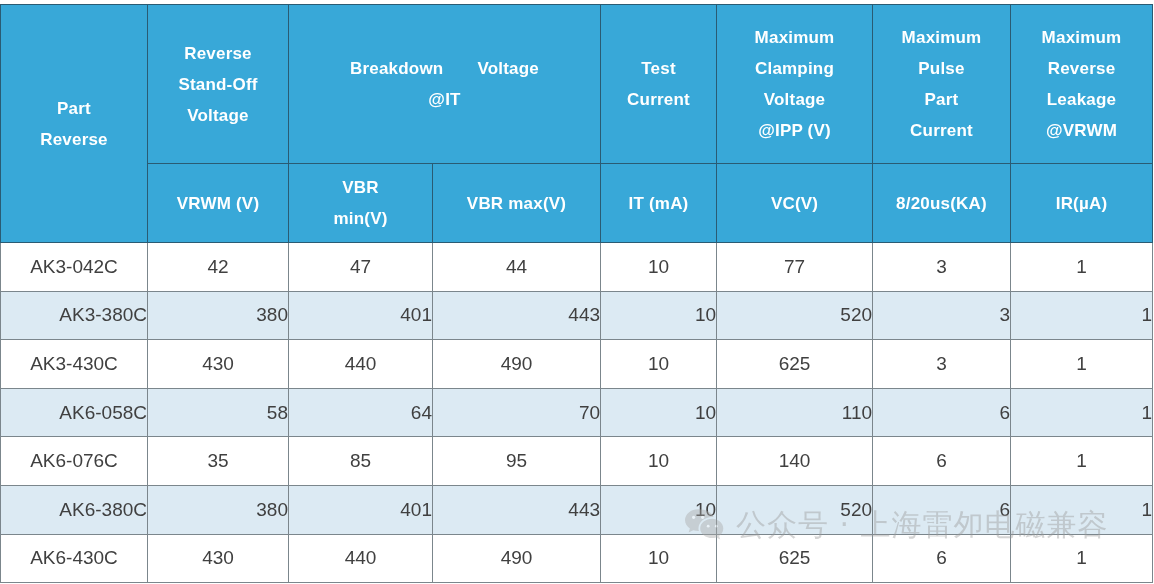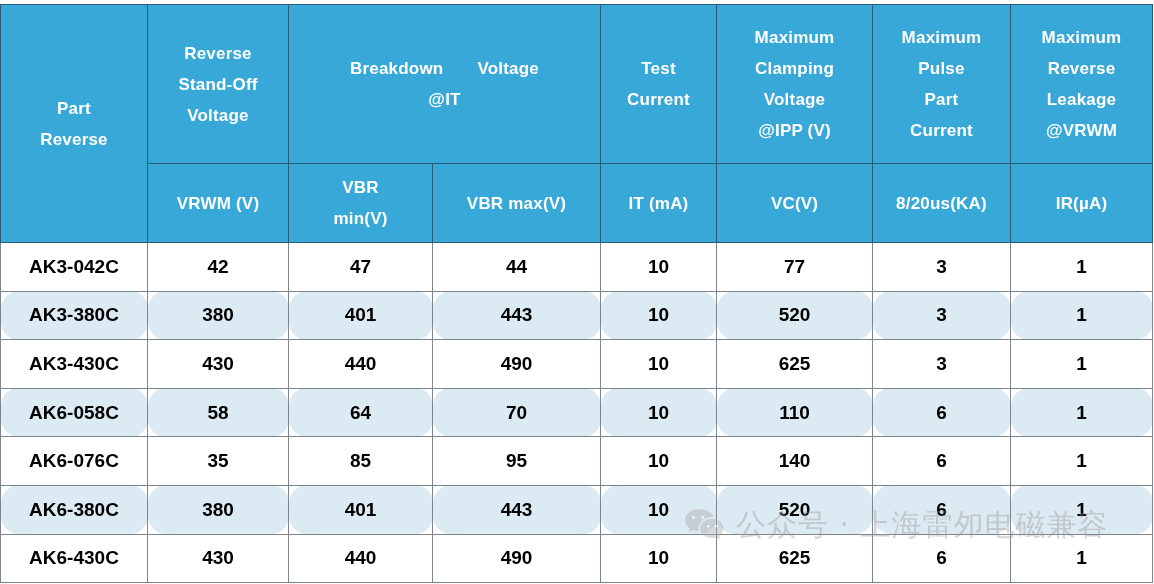--- a/index.html
+++ b/index.html
@@ -94,28 +94,28 @@
     white-space: nowrap;
   }
   #spec-table thead th .wide-pair .gap {
     display: inline-block;
     width: 34px;
   }
 
   #spec-table tbody td {
     height: 48.6px;
     font-size: 19px;
-    color: #000000;
+    color: #404040;
     background: #ffffff;
     border-color: #7b868c;
-    font-weight: bold;
-    border-radius: 18px;
+    font-weight: normal;
   }
   #spec-table tbody tr.alt td {
     background: #dceaf3;
+    text-align: right;
   }
   #spec-table tbody td.part {
     font-size: 19px;
   }
 
   
   col.c0 { width: 147px; }
   col.c1 { width: 141px; }
   col.c2 { width: 144px; }
   col.c3 { width: 168px; }

